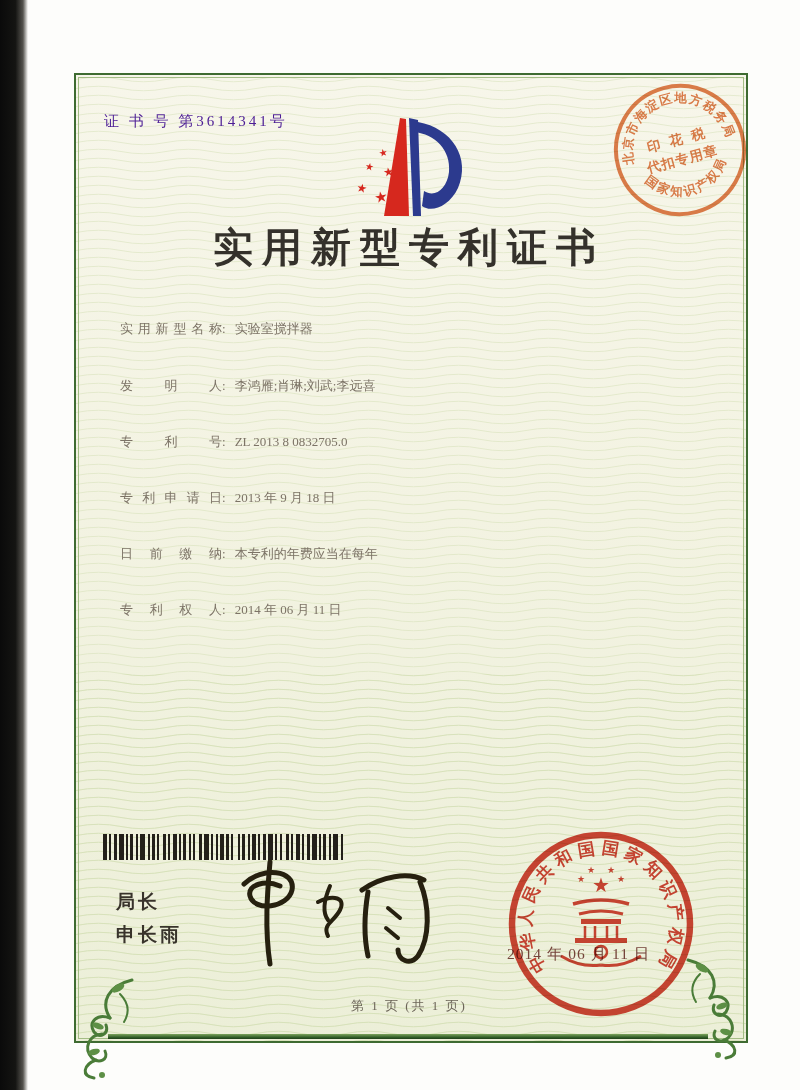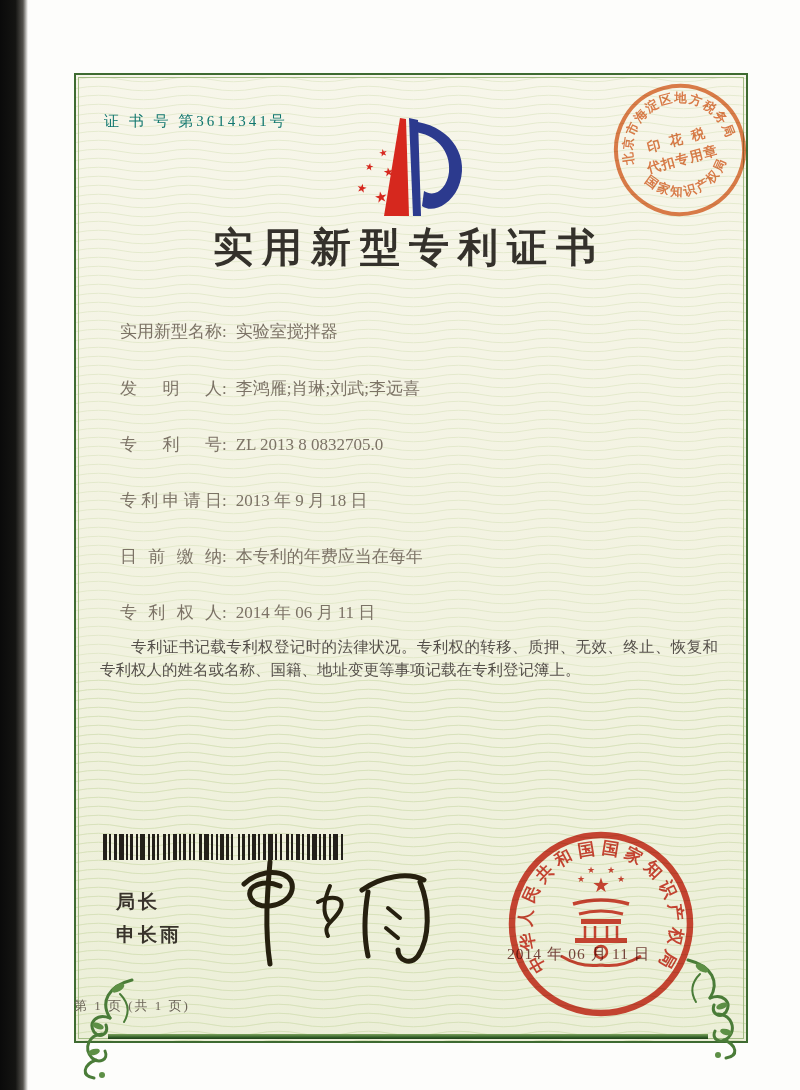--- a/index.html
+++ b/index.html
@@ -8,38 +8,38 @@
   .abs{position:absolute;}
   
   .spine{left:0;top:0;width:28px;height:1090px;
          background:linear-gradient(90deg,#0a0a0a 0%,#141412 55%,#55534e 82%,rgba(255,255,255,0) 100%);z-index:8;}
   
   .frame{left:74px;top:73px;width:670px;height:966px;border:2px solid #3e6b31;
          background:linear-gradient(180deg,#f7f6ea 0%,#f3f3e2 45%,#ecefd8 100%);z-index:1;}
   .frame::after{content:"";position:absolute;inset:2px;border:1px solid #a4bd85;pointer-events:none;}
   .waves{position:absolute;inset:0;width:100%;height:100%;}
   
-  .certno{left:104px;top:112px;font-size:15px;letter-spacing:3px;color:#0f766e;z-index:2;}
+  .certno{left:104px;top:112px;font-size:15px;letter-spacing:3px;color:#4c1d95;z-index:2;}
   .title{left:74px;top:220px;width:670px;text-align:center;font-size:40px;font-weight:700;
          letter-spacing:9px;color:#34312b;z-index:2;}
-  .field{left:120px;font-size:17px;color:#7c7366;z-index:2;white-space:nowrap;}
+  .field{left:120px;font-size:13px;color:#7c7366;z-index:2;white-space:nowrap;}
   .field .lbl{display:inline-block;width:102px;text-align:justify;text-align-last:justify;}
   .field .sep{padding-right:9px;}
   .bodytext{left:100px;top:636px;width:618px;font-size:15.5px;line-height:22.5px;
             color:#55504a;text-align:justify;z-index:2;}
   .bodytext p{margin:0;text-indent:2em;}
   .barcode{left:103px;top:834px;height:26px;font-size:0;z-index:2;}
   .barcode i{display:inline-block;height:100%;}
   .commissioner{left:116px;font-size:19px;font-weight:600;letter-spacing:3px;color:#38332b;z-index:3;}
   .sig{left:210px;top:856px;z-index:3;}
   .sealdate{left:507px;top:944px;font-size:15.5px;letter-spacing:1px;color:#74443a;z-index:4;}
   .seal{left:503px;top:826px;z-index:5;mix-blend-mode:multiply;}
   .stamp{left:610px;top:80px;z-index:6;mix-blend-mode:multiply;}
   .logo{left:328px;top:114px;z-index:2;}
-  .footer{left:74px;top:997px;width:670px;text-align:left;font-size:13px;
+  .footer{left:74px;top:997px;width:670px;text-align:center;font-size:13px;
           letter-spacing:2px;color:#6c6558;z-index:3;}
   .bottomline{left:108px;top:1034px;width:600px;height:5px;z-index:3;
           background:linear-gradient(180deg,#7ba45c 0%,#2f5a26 70%,#1f401a 100%);}
   .flourish{z-index:3;}
 </style>
 </head>
 <body>
 
 <div class="abs spine"></div>
 
@@ -83,21 +83,20 @@
   <span class="lbl">专利申请日</span><span class="sep">:</span><span>2013 年 9 月 18 日</span>
 </div>
 <div class="abs field" style="top:545px">
   <span class="lbl">日前缴纳</span><span class="sep">:</span><span>本专利的年费应当在每年</span>
 </div>
 <div class="abs field" style="top:601px">
   <span class="lbl">专利权人</span><span class="sep">:</span><span>2014 年 06 月 11 日</span>
 </div>
 
 <div class="abs bodytext">
-  <p>专利证书记载专利权登记时的法律状况。专利权的转移、质押、无效、终止、恢复和专利权人的姓名或名称、国籍、地址变更等事项记载在专利登记簿上。</p>
 </div>
 
 <div class="abs barcode"><i style="width:4px;background:#23201a"></i><i style="width:2px;"></i><i style="width:2px;background:#23201a"></i><i style="width:3px;"></i><i style="width:3px;background:#23201a"></i><i style="width:2px;"></i><i style="width:5px;background:#23201a"></i><i style="width:2px;"></i><i style="width:2px;background:#23201a"></i><i style="width:2px;"></i><i style="width:3px;background:#23201a"></i><i style="width:3px;"></i><i style="width:2px;background:#23201a"></i><i style="width:2px;"></i><i style="width:5px;background:#23201a"></i><i style="width:3px;"></i><i style="width:2px;background:#23201a"></i><i style="width:2px;"></i><i style="width:3px;background:#23201a"></i><i style="width:2px;"></i><i style="width:2px;background:#23201a"></i><i style="width:4px;"></i><i style="width:3px;background:#23201a"></i><i style="width:2px;"></i><i style="width:2px;background:#23201a"></i><i style="width:3px;"></i><i style="width:4px;background:#23201a"></i><i style="width:2px;"></i><i style="width:2px;background:#23201a"></i><i style="width:2px;"></i><i style="width:3px;background:#23201a"></i><i style="width:3px;"></i><i style="width:2px;background:#23201a"></i><i style="width:2px;"></i><i style="width:2px;background:#23201a"></i><i style="width:4px;"></i><i style="width:3px;background:#23201a"></i><i style="width:2px;"></i><i style="width:5px;background:#23201a"></i><i style="width:2px;"></i><i style="width:2px;background:#23201a"></i><i style="width:3px;"></i><i style="width:2px;background:#23201a"></i><i style="width:2px;"></i><i style="width:4px;background:#23201a"></i><i style="width:2px;"></i><i style="width:3px;background:#23201a"></i><i style="width:2px;"></i><i style="width:2px;background:#23201a"></i><i style="width:5px;"></i><i style="width:2px;background:#23201a"></i><i style="width:2px;"></i><i style="width:3px;background:#23201a"></i><i style="width:3px;"></i><i style="width:2px;background:#23201a"></i><i style="width:2px;"></i><i style="width:4px;background:#23201a"></i><i style="width:2px;"></i><i style="width:2px;background:#23201a"></i><i style="width:3px;"></i><i style="width:3px;background:#23201a"></i><i style="width:2px;"></i><i style="width:5px;background:#23201a"></i><i style="width:2px;"></i><i style="width:2px;background:#23201a"></i><i style="width:3px;"></i><i style="width:2px;background:#23201a"></i><i style="width:4px;"></i><i style="width:3px;background:#23201a"></i><i style="width:2px;"></i><i style="width:2px;background:#23201a"></i><i style="width:3px;"></i><i style="width:4px;background:#23201a"></i><i style="width:2px;"></i><i style="width:2px;background:#23201a"></i><i style="width:3px;"></i><i style="width:3px;background:#23201a"></i><i style="width:2px;"></i><i style="width:5px;background:#23201a"></i><i style="width:2px;"></i><i style="width:2px;background:#23201a"></i><i style="width:2px;"></i><i style="width:3px;background:#23201a"></i><i style="width:3px;"></i><i style="width:2px;background:#23201a"></i><i style="width:2px;"></i><i style="width:5px;background:#23201a"></i><i style="width:3px;"></i><i style="width:2px;background:#23201a"></i></div>
 
 <div class="abs commissioner" style="top:889px">局长</div>
 <div class="abs commissioner" style="top:922px">申长雨</div>
 
 <svg class="abs sig" width="240" height="115" viewBox="0 0 240 115" xmlns="http://www.w3.org/2000/svg">
   <g fill="none" stroke="#26200f" stroke-width="5" stroke-linecap="round">
     <path d="M34,28 C52,10 86,14 82,34 C78,52 44,56 40,40 C37,28 56,24 70,30"></path>

